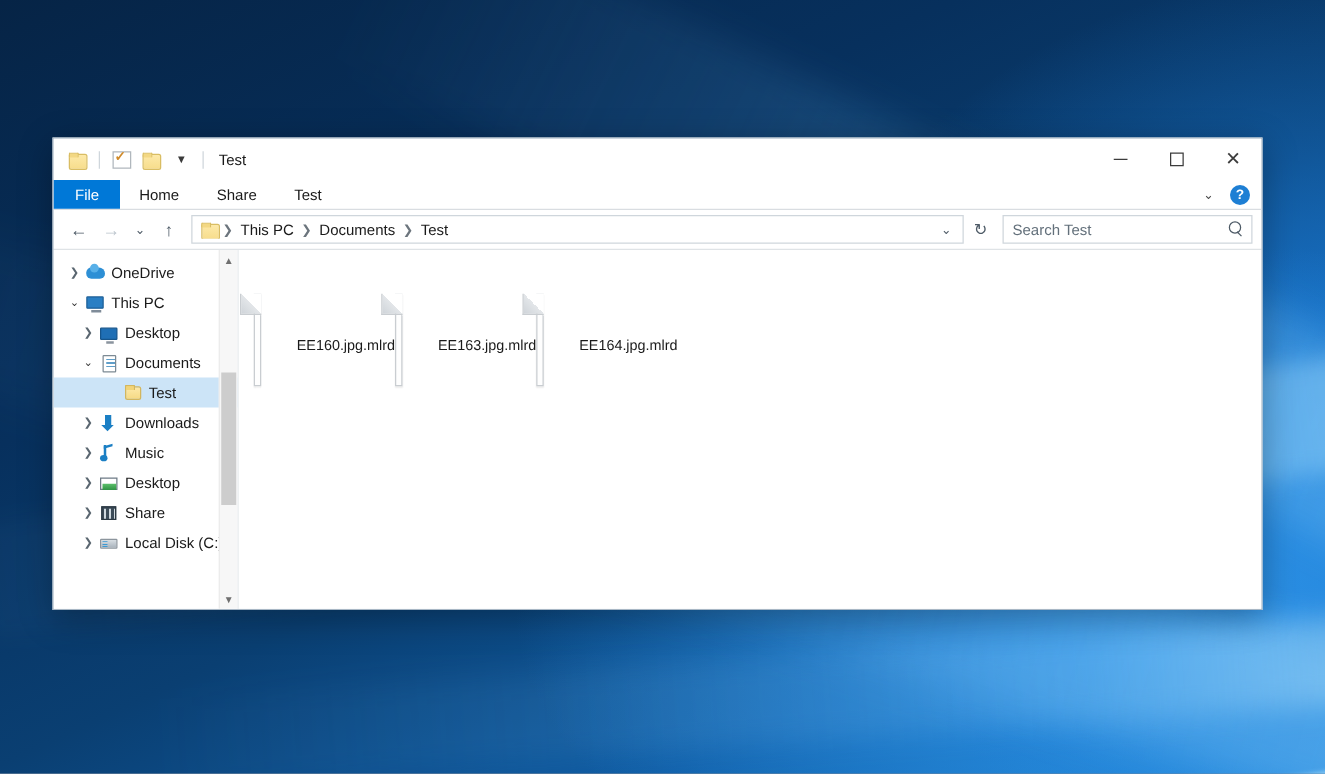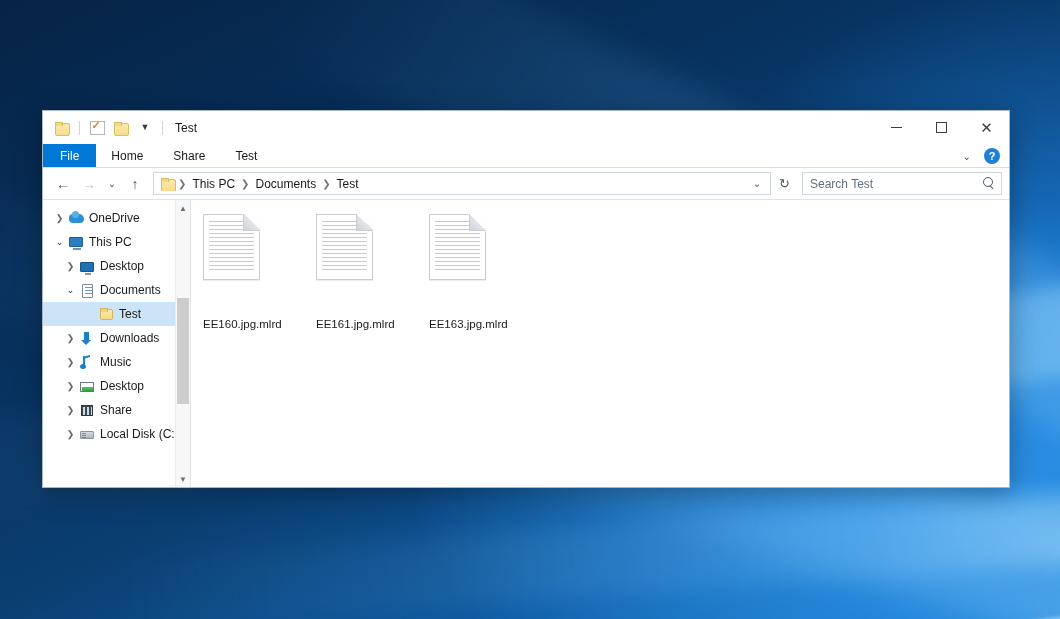--- a/index.html
+++ b/index.html
@@ -400,22 +400,22 @@
     position: relative;
     overflow: hidden;
   }
   .filegrid {
     display: flex; flex-wrap: wrap;
     align-content: flex-start;
     gap: 0;
   }
   .fileitem {
     width: 113px; height: 120px;
-    display: flex; flex-direction: column;
-    align-items: flex-start;
+    display: flex; flex-direction: row;
+    align-items: center;
     padding-top: 4px;
     gap: 28px;
   }
   .doc-ico {
     width: 57px; height: 74px;
     position: relative;
     background: #fefefe;
     border: 1px solid #c9cdd1;
     box-shadow: 0 1px 1px rgba(0,0,0,0.07);
   }
@@ -660,39 +660,39 @@
 
           <div class="fileitem">
             <div class="doc-ico">
               <div class="doc-lines"></div>
                 <div class="doc-fold-mask"></div>
                 <div class="doc-fold"></div>
             </div>
             <div class="fname">EE160.jpg.mlrd</div>
           </div>
 
-          <div class="fileitem">
-            <div class="doc-ico">
-              <div class="doc-lines"></div>
-                <div class="doc-fold-mask"></div>
-                <div class="doc-fold"></div>
-            </div>
-            <div class="fname">EE161.jpg.mlrd</div>
-          </div>
 
 
           <div class="fileitem">
             <div class="doc-ico">
               <div class="doc-lines"></div>
                 <div class="doc-fold-mask"></div>
                 <div class="doc-fold"></div>
             </div>
             <div class="fname">EE163.jpg.mlrd</div>
           </div>
 
+          <div class="fileitem">
+            <div class="doc-ico">
+              <div class="doc-lines"></div>
+                <div class="doc-fold-mask"></div>
+                <div class="doc-fold"></div>
+            </div>
+            <div class="fname">EE164.jpg.mlrd</div>
+          </div>
 
 
         </div>
       </div>
     </div>
 
 
   </div>
 </div>
 

